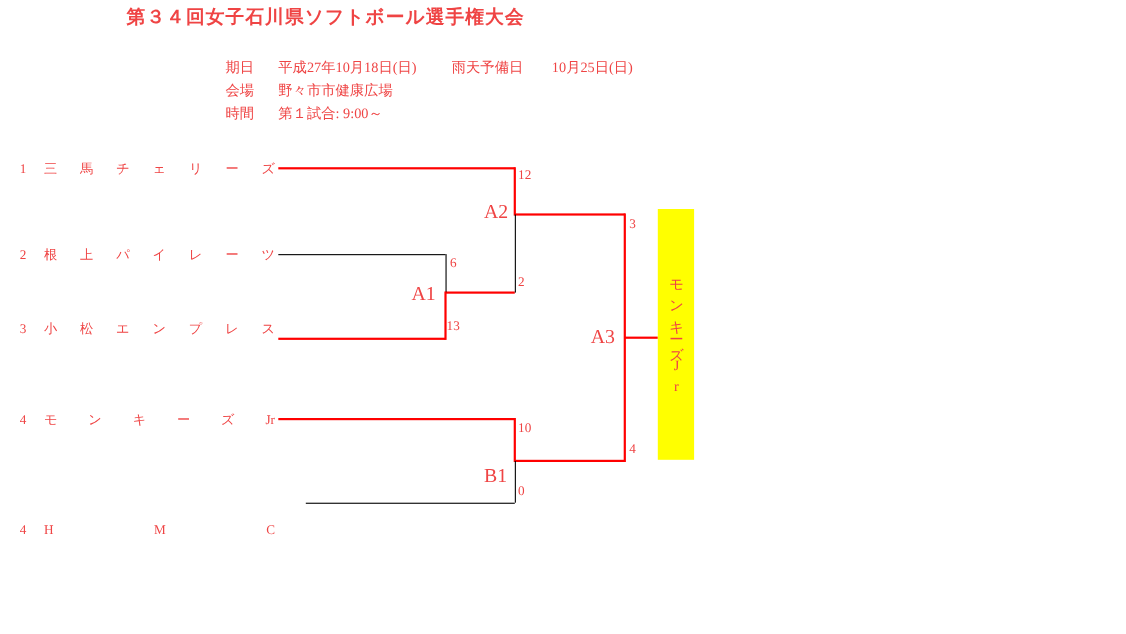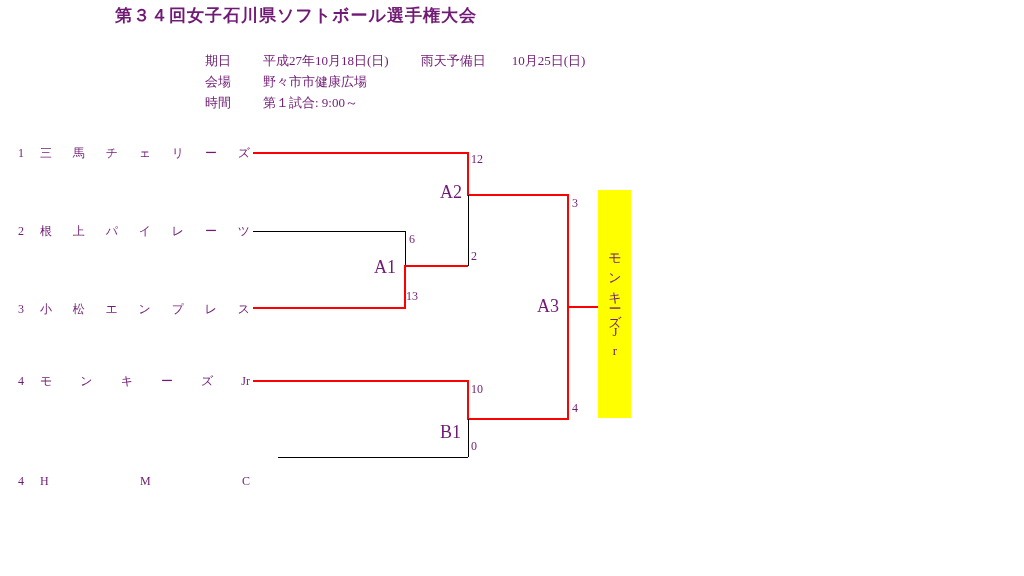--- a/index.html
+++ b/index.html
@@ -1,26 +1,26 @@
 <!DOCTYPE html>
 <html><head>
 <meta charset="utf-8">
 <style>
   html,body{margin:0;padding:0;background:#fff;}
   .canvas{
     position:relative;width:1024px;height:576px;background:#ffffff;overflow:hidden;
-    font-family:"Liberation Serif","DejaVu Serif",serif;color:#701a75;
+    font-family:"Liberation Serif","DejaVu Serif",serif;color:#ef4444;
   }
   .title{
     position:absolute;left:115px;top:4px;margin:0;
     font-size:17px;font-weight:bold;letter-spacing:1px;white-space:nowrap;
   }
   .info{position:absolute;left:205px;top:50px;font-size:13px;line-height:21px;}
   .info-row{display:flex;white-space:nowrap;}
-  .info-label{display:inline-block;width:34px;margin-right:24px;}
+  .info-label{display:inline-block;width:34px;margin-right:14px;}
   .info-rain-label{margin-left:32px;margin-right:26px;text-align:center;}
   .team{position:absolute;left:18px;height:18px;line-height:18px;font-size:12px;white-space:nowrap;}
   .seed{display:inline-block;width:22px;vertical-align:top;}
   .tname{
     display:inline-block;width:210px;vertical-align:top;
     text-align:justify;text-align-last:justify;
   }
   .line{position:absolute;background:#000;}
   .line.red{background:#ff0000;}
   .score{position:absolute;font-size:12px;line-height:14px;white-space:nowrap;}
@@ -57,21 +57,21 @@
       <span>第１試合: 9:00～</span>
     </div>
   </div>
 
   <div class="team" style="top:144px;">
     <span class="seed">1</span><span class="tname">三 馬 チ ェ リ ー ズ</span>
   </div>
   <div class="team" style="top:222px;">
     <span class="seed">2</span><span class="tname">根 上 パ イ レ ー ツ</span>
   </div>
-  <div class="team" style="top:300px;">
+  <div class="team" style="top:290px;">
     <span class="seed">3</span><span class="tname">小 松 エ ン プ レ ス</span>
   </div>
   <div class="team" style="top:372px;">
     <span class="seed">4</span><span class="tname">モ ン キ ー ズ Jr</span>
   </div>
   <div class="team" style="top:472px;">
     <span class="seed">4</span><span class="tname">H M C</span>
   </div>
 
   <div class="line red" style="left:253px;top:152px;width:215px;height:2px;"></div>

